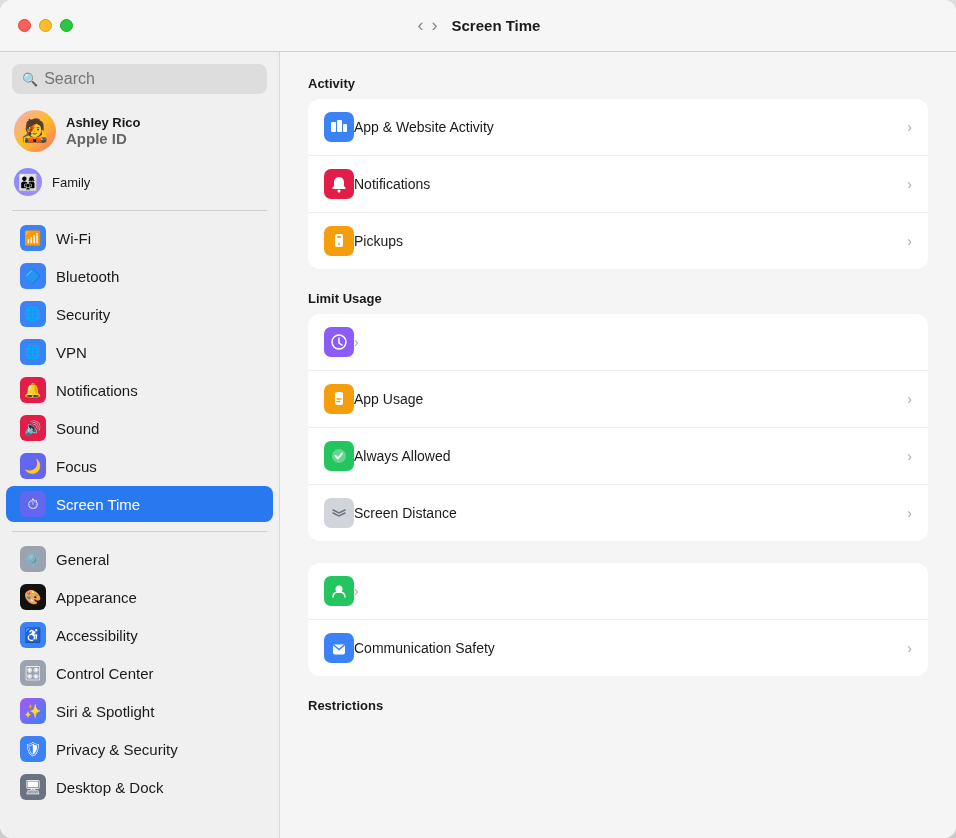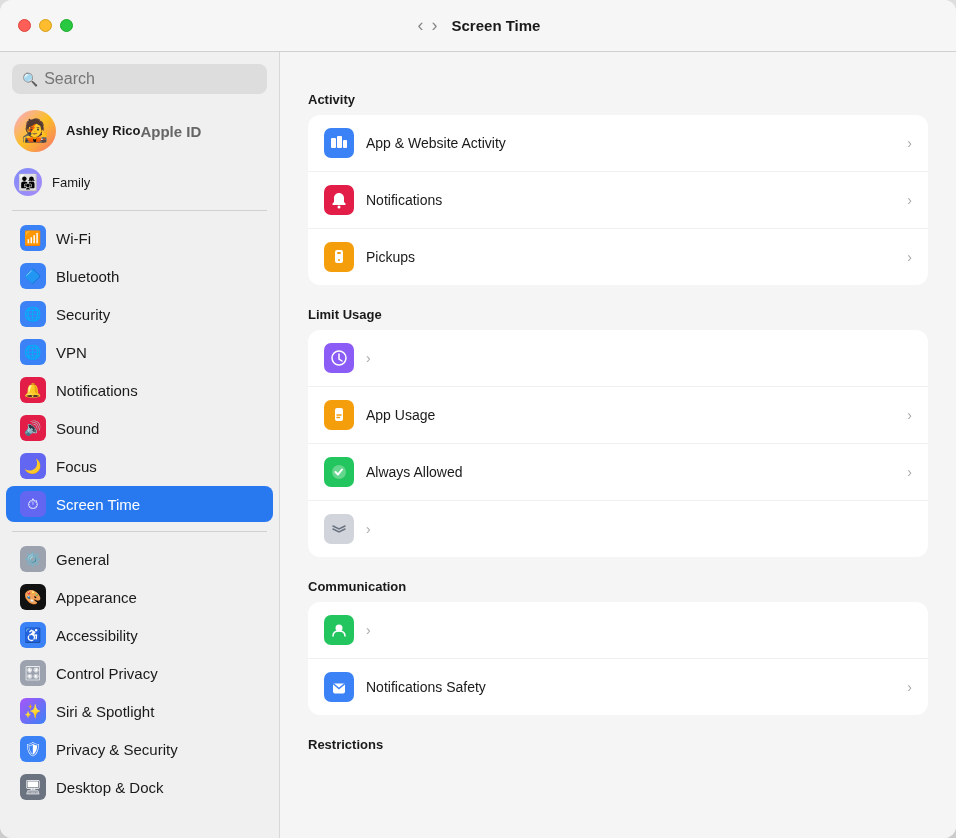--- a/index.html
+++ b/index.html
@@ -116,21 +116,21 @@
       width: 42px;
       height: 42px;
       border-radius: 50%;
       background: linear-gradient(135deg, #f9a8d4, #fbbf24, #f87171);
       display: flex;
       align-items: center;
       justify-content: center;
       font-size: 22px;
       overflow: hidden;
     }
-    .user-info { display: flex; flex-direction: row; }
+    .user-info { display: flex; flex-direction: column; }
     .user-name { font-size: 13px; font-weight: 600; color: #1a1a1a; }
     .user-sub { font-size: 15px; color: #666; font-weight: bold; }
     
     .family-item {
       display: flex;
       align-items: center;
       gap: 10px;
       padding: 6px 14px;
       cursor: pointer;
     }
@@ -186,35 +186,34 @@
       background: #f5f5f5;
     }
     .main-content {
       padding: 24px 28px;
     }
     .section-header {
       font-size: 13px;
       font-weight: 700;
       color: #1a1a1a;
       margin-bottom: 8px;
-      margin-top: 16px;
+      margin-top: 0;
     }
     .card {
       background: white;
       border-radius: 12px;
       overflow: hidden;
       margin-bottom: 22px;
     }
     .card-row {
       display: flex;
       align-items: center;
       padding: 13px 16px;
       cursor: pointer;
       border-bottom: 1px solid #f0f0f0;
-      gap: 12px;
     }
     .card-row:last-child { border-bottom: none; }
     .row-icon {
       width: 30px;
       height: 30px;
       border-radius: 7px;
       display: flex;
       align-items: center;
       justify-content: center;
       font-size: 17px;
@@ -338,21 +337,21 @@
     <div class="sidebar-item">
       <div class="item-icon" style="background:#3b82f6;">
           <span style="color:white;font-size:14px;">♿</span>
         </div>
       <span class="item-label">Accessibility</span>
     </div>
     <div class="sidebar-item">
       <div class="item-icon" style="background:#9ca3af;">
           <span style="color:white;font-size:14px;">🎛</span>
         </div>
-      <span class="item-label">Control Privacy</span>
+      <span class="item-label">Control Center</span>
     </div>
     <div class="sidebar-item">
       <div class="item-icon" style="background:linear-gradient(135deg,#a855f7,#3b82f6);">
           <span style="color:white;font-size:14px;">✨</span>
         </div>
       <span class="item-label">Siri &amp; Spotlight</span>
     </div>
     <div class="sidebar-item">
       <div class="item-icon" style="background:#3b82f6;">
           <span style="color:white;font-size:14px;">🛡</span>
@@ -436,43 +435,43 @@
           </div>
           <span class="row-label">Always Allowed</span>
           <span class="row-chevron">›</span>
         </div>
         <div class="card-row">
           <div class="row-icon" style="background:#d1d5db;">
             <svg width="18" height="18" viewBox="0 0 18 18" fill="none">
                 <path d="M3 6l6 3 6-3M3 9l6 3 6-3" stroke="#6b7280" stroke-width="1.5" stroke-linecap="round"></path>
               </svg>
           </div>
+          <span class="row-label">Screen Distance</span>
           <span class="row-chevron">›</span>
         </div>
       </div>
 
-      <div class="section-header">Communication</div>
       <div class="card">
         <div class="card-row">
           <div class="row-icon" style="background:#22c55e;">
             <svg width="18" height="18" viewBox="0 0 18 18" fill="none">
                 <circle cx="9" cy="7" r="3.5" fill="white"></circle>
                 <path d="M3 15c0-3.314 2.686-5 6-5s6 1.686 6 5" stroke="white" stroke-width="1.5" stroke-linecap="round"></path>
               </svg>
           </div>
           <span class="row-chevron">›</span>
         </div>
         <div class="card-row">
           <div class="row-icon" style="background:#3b82f6;">
             <svg width="18" height="18" viewBox="0 0 18 18" fill="none">
                 <path d="M3 5.5h12v8a2 2 0 01-2 2H5a2 2 0 01-2-2v-8z" fill="white"></path>
                 <path d="M3 5.5l6 5 6-5" stroke="#3b82f6" stroke-width="1.5"></path>
               </svg>
           </div>
-          <span class="row-label">Notifications Safety</span>
+          <span class="row-label">Communication Safety</span>
           <span class="row-chevron">›</span>
         </div>
       </div>
 
       <div class="section-header">Restrictions</div>
 
     </div>
   </div>
 </div>
 

